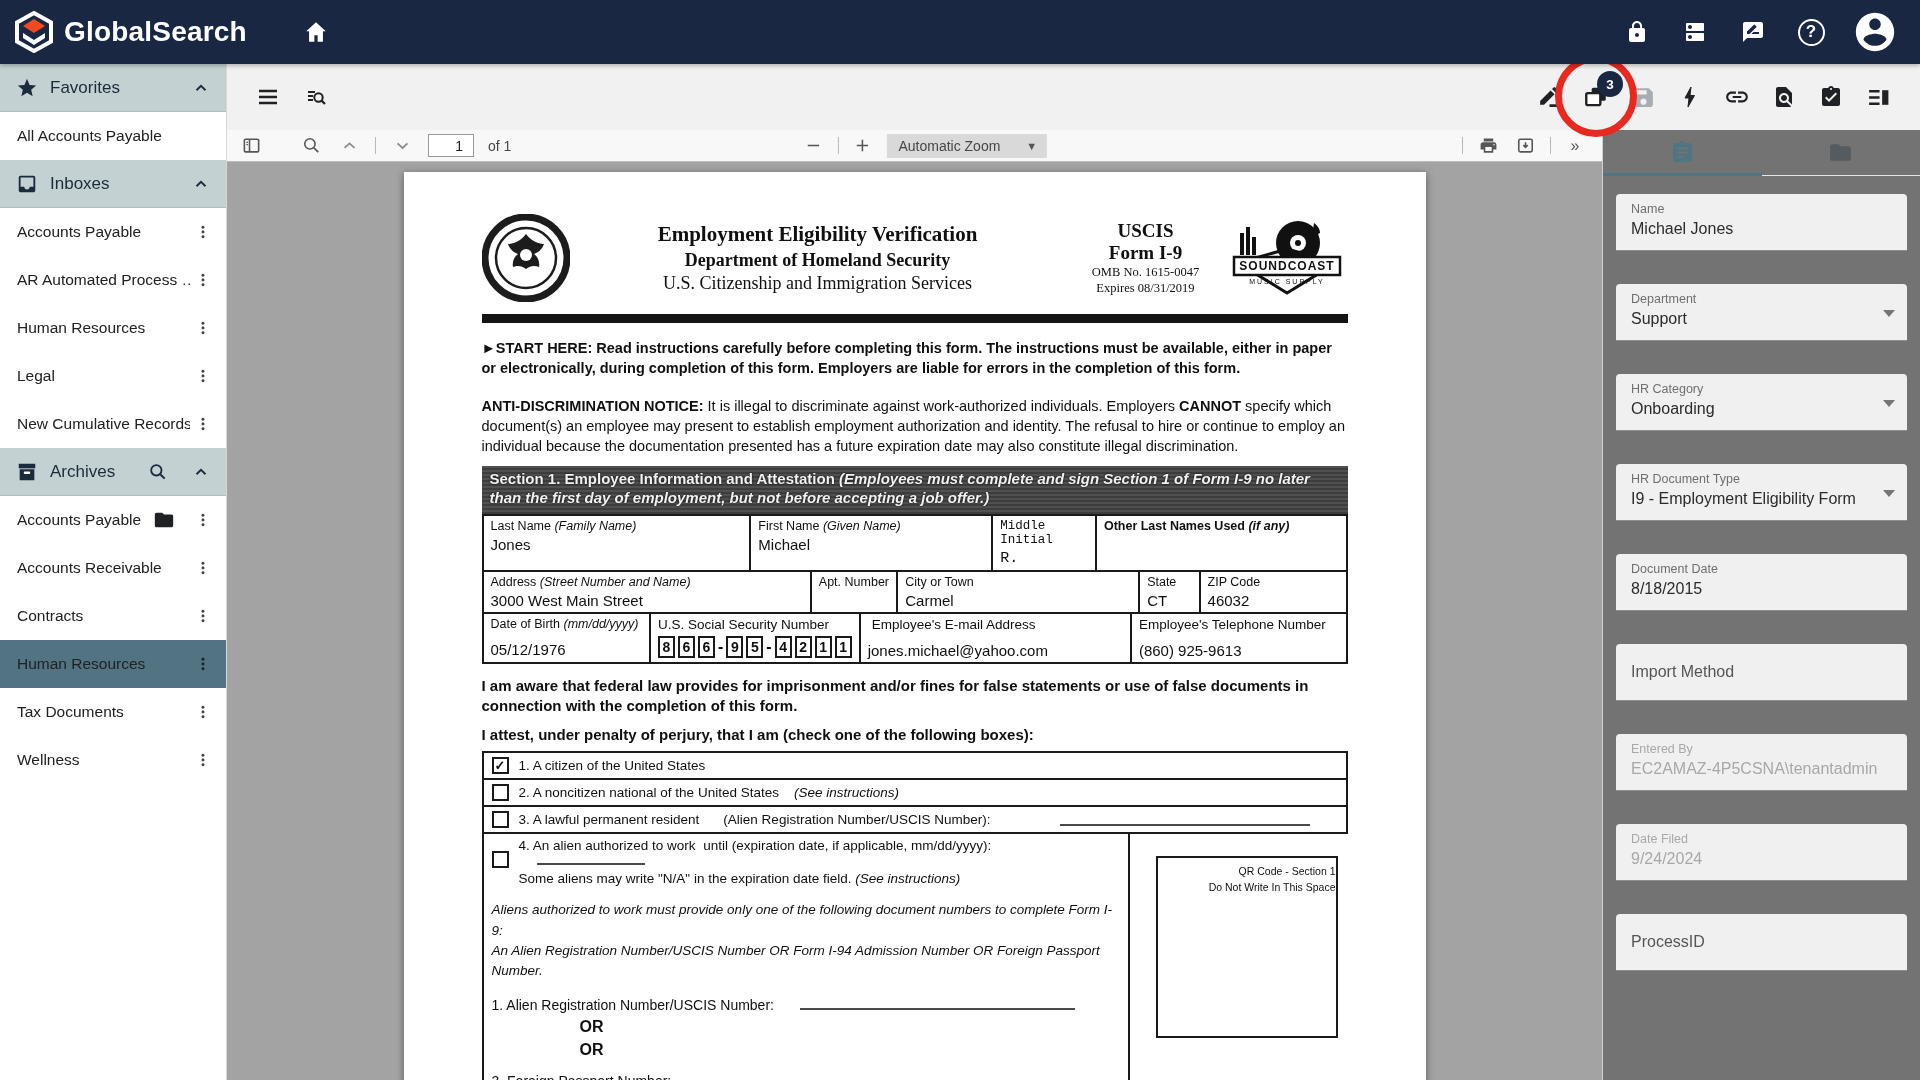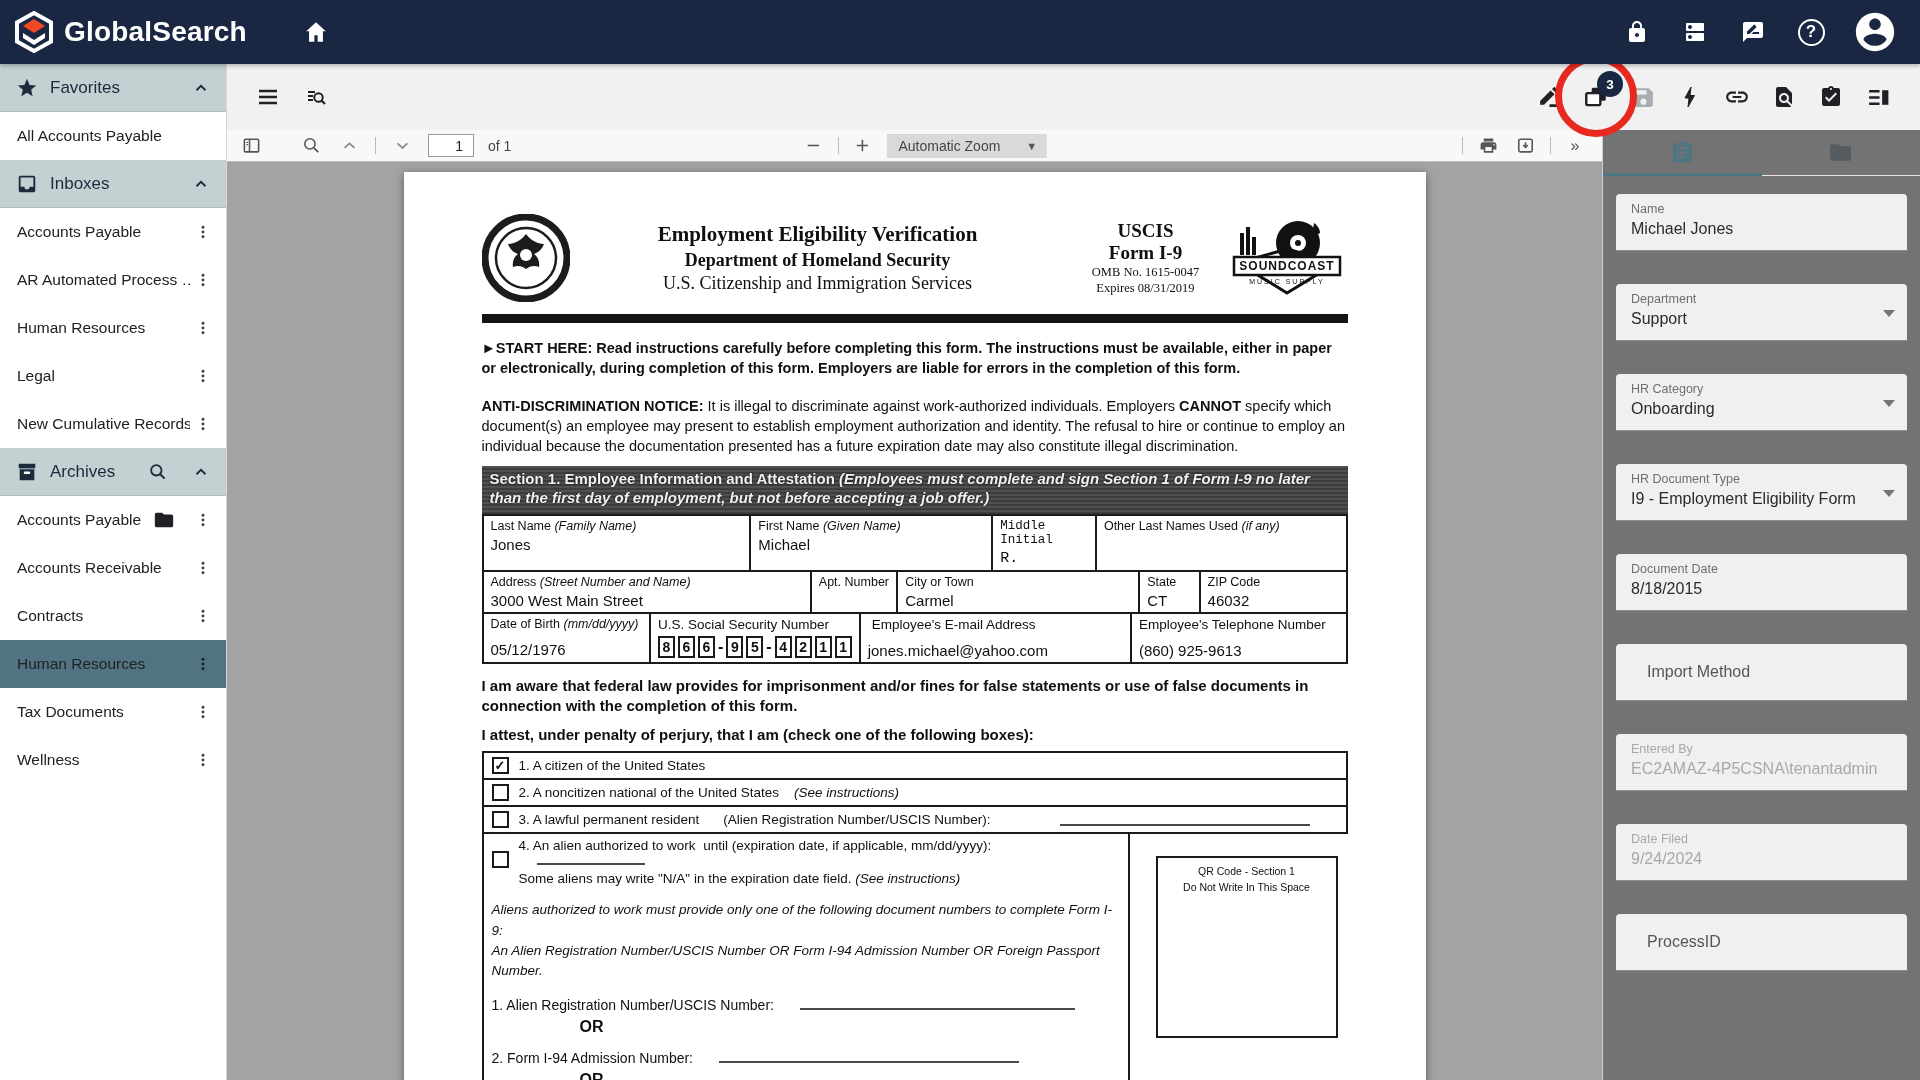--- a/index.html
+++ b/index.html
@@ -89,33 +89,33 @@
   .uline { display:inline-block; border-bottom:2px solid #4a4a4a; height:12px; }
 
   .row4-wrap { position:relative; }
   .row4-box { width:648px; border:2px solid #1a1a1a; border-top:none; padding:4px 8px 12px 8px; font-size:13.5px; }
   .row4-top { display:flex; align-items:flex-end; gap:10px; }
   .row4-note { margin-left:27px; margin-top:3px; }
   .aliens { font-style:italic; margin-top:14px; line-height:1.5; font-size:13.5px; }
   .docnum { margin-top:16px; font-size:14px; }
   .docnum .or { font-weight:700; font-size:16px; margin:5px 0 5px 88px; }
   .docnum .dn-line { margin-top:14px; }
-  .qr-box { position:absolute; right:10px; top:22px; width:182px; height:182px; border:2px solid #1a1a1a; text-align:center; font-size:10.5px; padding-top:6px; line-height:1.5; }
+  .qr-box { position:absolute; right:10px; top:22px; width:182px; height:182px; border:2px solid #1a1a1a; text-align:right; font-size:10.5px; padding-top:6px; line-height:1.5; }
 
   
   .panel { width:318px; background:#737373; border-left:1px solid #d0d0d0; display:flex; flex-direction:column; }
   .panel-tabs { height:46px; display:flex; border-bottom:1px solid #e6e6e6; }
   .ptab { flex:1; display:flex; align-items:center; justify-content:center; cursor:pointer; position:relative; background:none; border:none; }
   .ptab.active::after { content:""; position:absolute; left:0; right:0; bottom:-1px; height:3px; background:#4e7582; }
   .panel-fields { padding:18px 13px 0 13px; overflow:hidden; }
   .pfield { background:#f0f0f0; border-radius:4px 4px 0 0; border-bottom:1px solid #8f8f8f; height:57px; padding:8px 14px 0 15px; margin-bottom:33px; position:relative; }
   .pfield .plabel { font-size:12.5px; color:#6f6f6f; }
   .pfield .pvalue { font-size:16px; color:#2b2b2b; margin-top:4px; white-space:nowrap; overflow:hidden; }
   .pfield.empty { display:flex; align-items:center; padding-top:0; }
-  .pfield.empty .plabel { font-size:16px; color:#555;margin-left:16px; }
+  .pfield.empty .plabel { font-size:16px; color:#555; }
   .pfield.disabled .plabel, .pfield.disabled .pvalue { color:#a8a8a8; }
   .sel-arrow { position:absolute; right:12px; top:26px; width:0; height:0; border-left:6px solid transparent; border-right:6px solid transparent; border-top:7px solid #757575; }
 
   .icon { display:block; }
 </style>
 </head>
 <body>
 
 <div class="navbar">
   <div class="brand">
@@ -514,21 +514,21 @@
                     <div class="fvalue">Jones</div>
                   </td>
               <td style="width:28%;">
                     <div class="flabel"><span>First Name</span> <i>(Given Name)</i></div>
                     <div class="fvalue">Michael</div>
                   </td>
               <td style="width:12%;font-family:Liberation Mono, monospace;">
                     <div class="flabel">Middle Initial</div>
                     <div class="fvalue">R.</div>
                   </td>
-              <td style="width:29%;">
+              <td style="width:29%;font-weight:bold;">
                     <div class="flabel"><span>Other Last Names Used</span> <i>(if any)</i></div>
                     <div class="fvalue">&nbsp;</div>
                   </td>
             </tr>
           </tbody>
             </table>
 
           <table class="i9" style="margin-top:-2px;">
             <tbody>
                 <tr>
@@ -620,21 +620,20 @@
                 <span class="uline" style="width:108px; margin-left:18px;"></span></span>
               </div>
               <div class="row4-note"><span>Some aliens may write "N/A" in the expiration date field.</span> <i>(See instructions)</i></div>
               <div class="aliens">
                 <div>Aliens authorized to work must provide only one of the following document numbers to complete Form I-9:</div>
                 <div>An Alien Registration Number/USCIS Number OR Form I-94 Admission Number OR Foreign Passport Number.</div>
               </div>
               <div class="docnum">
                 <div class="dn-line"><span>1. Alien Registration Number/USCIS Number:</span> <span class="uline" style="width:275px; margin-left:22px;"></span></div>
                 <div class="or">OR</div>
-                <div class="dn-line"><span>2. Form I-94 Admission Number:</span> <span class="uline" style="width:300px; margin-left:22px;"></span></div>
                 <div class="or">OR</div>
                 <div class="dn-line"><span>3. Foreign Passport Number:</span> <span class="uline" style="width:320px; margin-left:22px;"></span></div>
 
               </div>
             </div>
             <div class="qr-box">
               <div>QR Code - Section 1</div>
               <div>Do Not Write In This Space</div>
             </div>
           </div>

